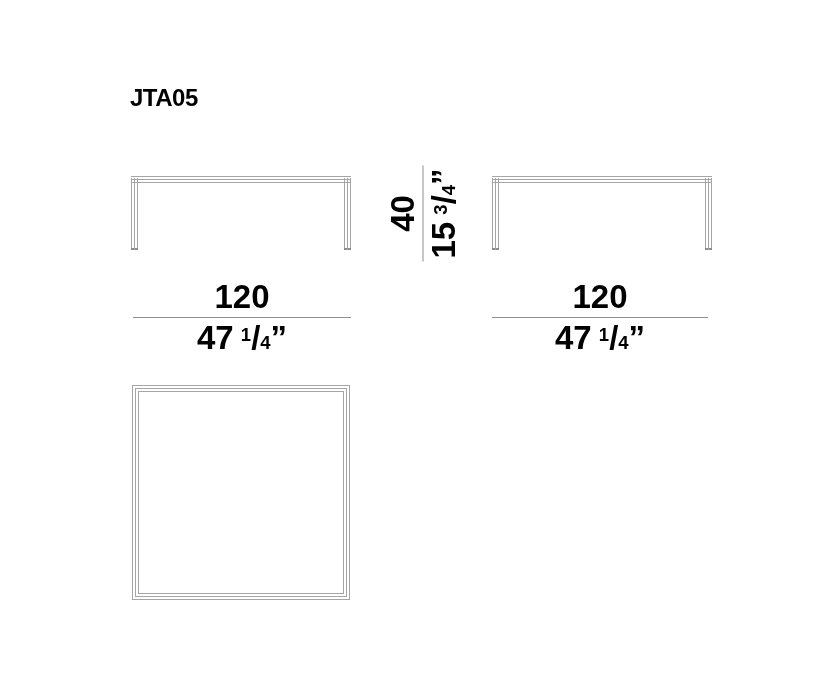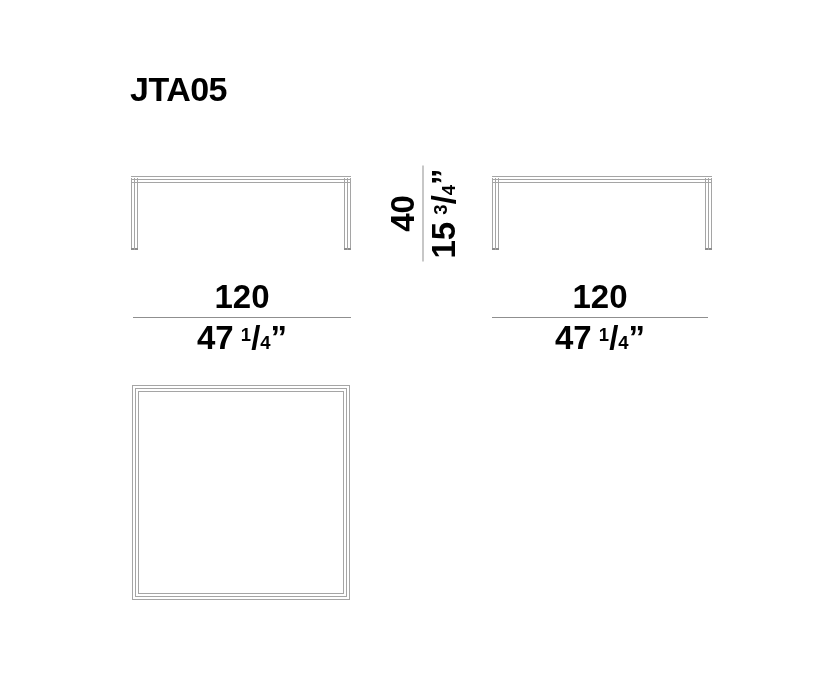--- a/index.html
+++ b/index.html
@@ -7,21 +7,21 @@
     --rule:#8f8f8f;
     --foot:#8c8c8c;
     --text:#000000;
     --background:#ffffff;
   }
   *{margin:0;padding:0;box-sizing:border-box;}
   html,body{background:var(--background);}
   body{font-family:"Liberation Sans","DejaVu Sans",sans-serif;color:var(--text);}
   .page{position:relative;width:840px;height:679px;background:var(--background);overflow:hidden;}
 
-  .title{position:absolute;left:130px;top:70px;font-size:34px;font-weight:bold;letter-spacing:-0.5px;}
+  .title{position:absolute;left:130px;top:84px;font-size:24px;font-weight:bold;letter-spacing:-0.5px;}
 
   
   .elevation{position:absolute;top:176px;width:220px;height:74px;}
   .bar-h{position:absolute;left:0;right:0;top:0;height:7px;
          border-top:1px solid var(--line);border-bottom:1px solid var(--line);}
   .bar-h::after{content:"";position:absolute;left:0;right:0;top:2px;height:1px;background:var(--line);}
   .leg{position:absolute;top:2px;bottom:0;width:7px;
        border-left:1px solid var(--line);border-right:1px solid var(--line);}
   .leg::after{content:"";position:absolute;top:0;bottom:0;left:2px;width:1px;background:var(--line);}
   .leg-left{left:0;}

